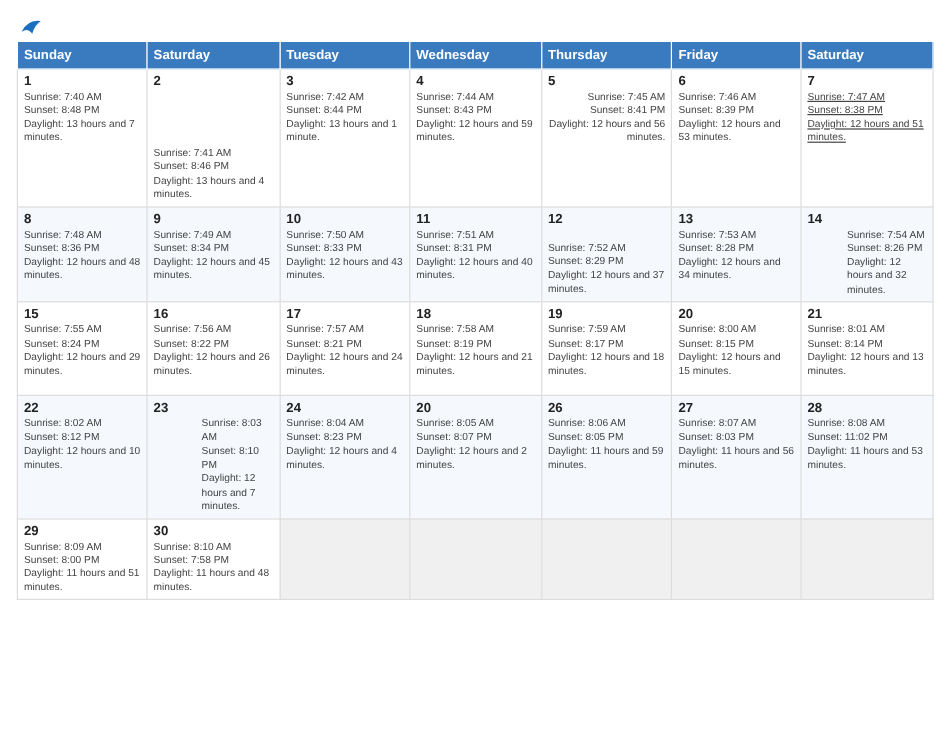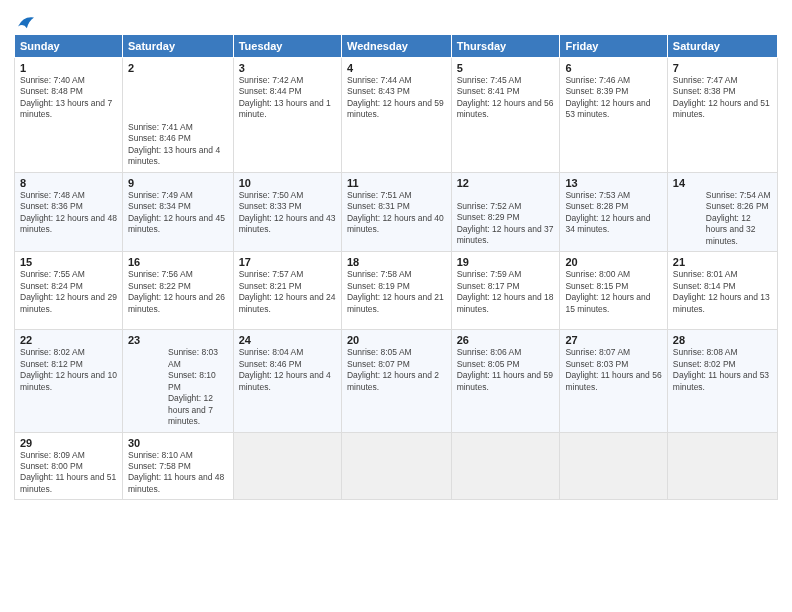--- a/index.html
+++ b/index.html
@@ -161,33 +161,33 @@
 Daylight: 13 hours and 1 minute.</div>
           </td>
           <td>
             <div class="day-num">4</div>
             <div class="day-info" style="white-space: pre-line;">Sunrise: 7:44 AM
 Sunset: 8:43 PM
 Daylight: 12 hours and 59 minutes.</div>
           </td>
           <td>
             <div class="day-num">5</div>
-            <div class="day-info" style="white-space: pre-line;">Sunrise: 7:45 AM
+            <div class="day-info" style="white-space: pre-line; text-align: right;">Sunrise: 7:45 AM
 Sunset: 8:41 PM
 Daylight: 12 hours and 56 minutes.</div>
           </td>
           <td>
             <div class="day-num">6</div>
             <div class="day-info" style="white-space: pre-line;">Sunrise: 7:46 AM
 Sunset: 8:39 PM
 Daylight: 12 hours and 53 minutes.</div>
           </td>
           <td>
             <div class="day-num">7</div>
-            <div class="day-info" style="white-space: pre-line;">Sunrise: 7:47 AM
+            <div class="day-info" style="white-space: pre-line; text-decoration: underline;">Sunrise: 7:47 AM
 Sunset: 8:38 PM
 Daylight: 12 hours and 51 minutes.</div>
           </td>
         </tr>
         <tr>
           <td>
             <div class="day-num">8</div>
             <div class="day-info" style="white-space: pre-line;">Sunrise: 7:48 AM
 Sunset: 8:36 PM
 Daylight: 12 hours and 48 minutes.</div>
@@ -282,21 +282,21 @@
           </td>
           <td>
             <div class="day-num">23</div>
             <div class="day-info" style="white-space: pre-line; margin-left: 40px;">Sunrise: 8:03 AM
 Sunset: 8:10 PM
 Daylight: 12 hours and 7 minutes.</div>
           </td>
           <td>
             <div class="day-num">24</div>
             <div class="day-info" style="white-space: pre-line;">Sunrise: 8:04 AM
-Sunset: 8:46 PM
+Sunset: 8:23 PM
 Daylight: 12 hours and 4 minutes.</div>
           </td>
           <td>
             <div class="day-num">20</div>
             <div class="day-info" style="white-space: pre-line;">Sunrise: 8:05 AM
 Sunset: 8:07 PM
 Daylight: 12 hours and 2 minutes.</div>
           </td>
           <td>
             <div class="day-num">26</div>
@@ -306,21 +306,21 @@
           </td>
           <td>
             <div class="day-num">27</div>
             <div class="day-info" style="white-space: pre-line;">Sunrise: 8:07 AM
 Sunset: 8:03 PM
 Daylight: 11 hours and 56 minutes.</div>
           </td>
           <td>
             <div class="day-num">28</div>
             <div class="day-info" style="white-space: pre-line;">Sunrise: 8:08 AM
-Sunset: 8:02 PM
+Sunset: 11:02 PM
 Daylight: 11 hours and 53 minutes.</div>
           </td>
         </tr>
         <tr class="last-row">
           <td>
             <div class="day-num">29</div>
             <div class="day-info" style="white-space: pre-line;">Sunrise: 8:09 AM
 Sunset: 8:00 PM
 Daylight: 11 hours and 51 minutes.</div>
           </td>

